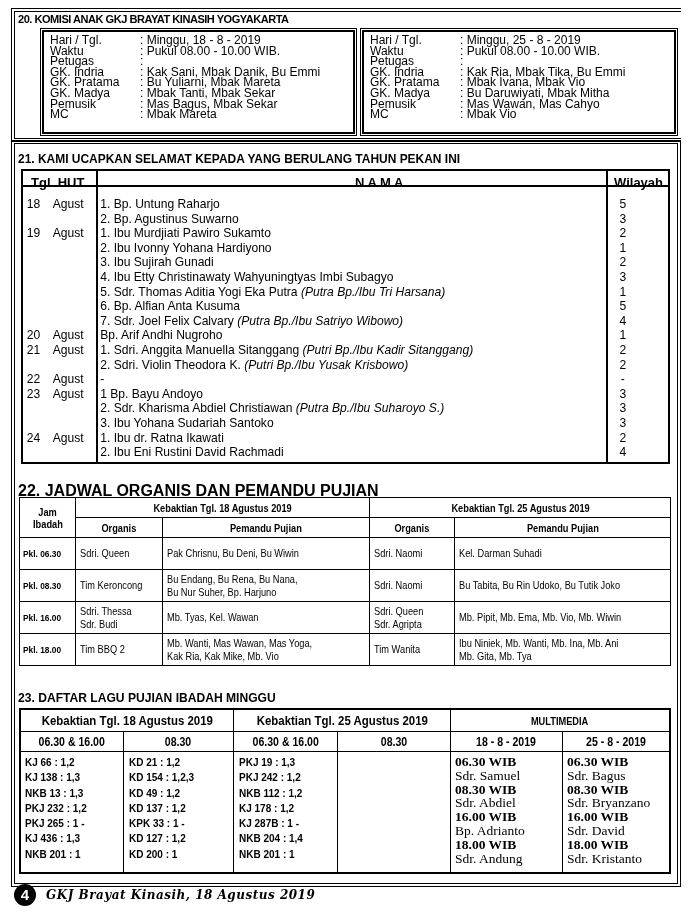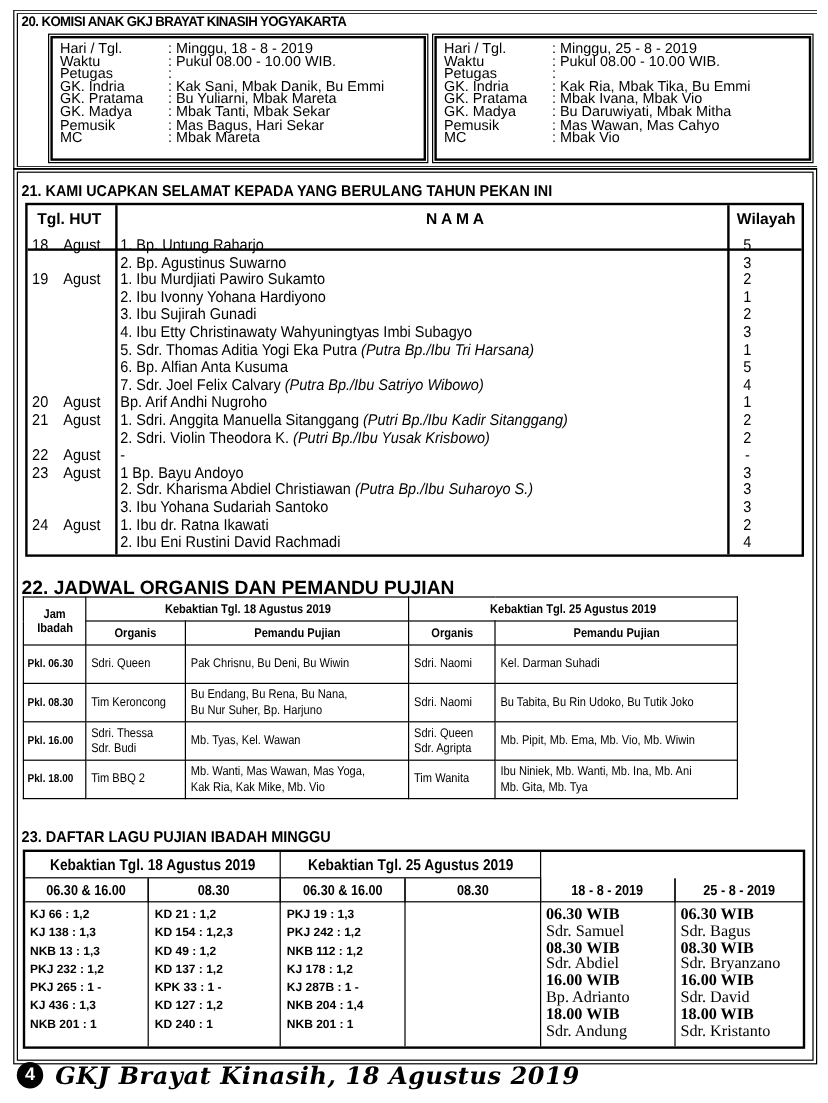--- a/index.html
+++ b/index.html
@@ -24,54 +24,54 @@
   .kv .v { flex: 1; }
 
   
   .sec-title { position: absolute; left: 18px; font-weight: bold; }
   .s21-title { top: 151px; font-size: 13px; transform: scaleX(0.92); transform-origin: left; }
   .s22-title { top: 482px; font-size: 16px; letter-spacing: 0px; }
   .s23-title { top: 690px; font-size: 13px; transform: scaleX(0.93); transform-origin: left; }
 
   
   .t21 { position: absolute; left: 21px; top: 169px; width: 649px; height: 295px; border: 2px solid #000; }
-  .t21 .hdr { position: absolute; top: 0; left: 0; right: 0; height: 38px; border-bottom: 2px solid #000; font-weight: bold; font-size: 13px; }
+  .t21 .hdr { position: absolute; top: 0; left: 0; right: 0; height: 16px; border-bottom: 2px solid #000; font-weight: bold; font-size: 13px; }
   .t21 .col-a { position: absolute; left: 0; top: 0; bottom: 0; width: 75px; border-right: 2px solid #000; }
   .t21 .col-c { position: absolute; right: 0; top: 0; bottom: 0; width: 62px; border-left: 2px solid #000; }
   .t21 .hdr span { position: absolute; top: 4px; }
   .t21 .rows { position: absolute; top: 26px; left: 0; right: 0; }
   .t21 .row { height: 14.6px; font-size: 13px; line-height: 14.6px; position: relative; transform: scaleX(0.93); transform-origin: left; }
   .t21 .row .d { position: absolute; left: 4px; width: 20px; }
   .t21 .row .m { position: absolute; left: 32px; }
   .t21 .row .n { position: absolute; left: 83px; white-space: nowrap; }
   .t21 .row .n i { font-style: italic; }
   .t21 .row .w { position: absolute; left: 640px; width: 10px; text-align: center; }
 
   
-  .t22 { position: absolute; left: 19px; top: 497px; width: 596px; border-collapse: collapse; }
+  .t22 { position: absolute; left: 19px; top: 497px; width: 652px; border-collapse: collapse; }
   .t22 td, .t22 th { border: 1px solid #000; font-size: 10.5px; padding: 0 4px; transform-origin: left; }
   .t22 th { font-weight: bold; font-size: 10.5px; height: 20px; }
   .t22 td { height: 32px; vertical-align: middle; line-height: 13px; }
   .t22 td.jam { font-weight: bold; font-size: 9.5px; white-space: nowrap; padding: 0 3px; }
   .narrow { display: inline-block; transform: scaleX(0.88); transform-origin: left; white-space: nowrap; }
   .narrowc { display: inline-block; transform: scaleX(0.88); white-space: nowrap; }
 
   
   .t23 { position: absolute; left: 19px; top: 708px; width: 652px; height: 166px; border: 2px solid #000; }
   .t23 .cell { position: absolute; border-right: 1px solid #000; border-bottom: 1px solid #000; text-align: center; font-weight: bold; }
   .t23 .h1 { top: 0; height: 22px; font-size: 13px; line-height: 22px; }
   .t23 .h2 { top: 22px; height: 20px; font-size: 12px; line-height: 20px; }
   .t23 .songs { position: absolute; top: 45px; font-size: 10px; font-weight: bold; line-height: 15.3px; }
   .t23 .vline { position: absolute; top: 22px; bottom: 0; border-left: 1px solid #000; }
   .mm-col { position: absolute; top: 45px; font-size: 13.5px; line-height: 13.8px; font-family: Liberation Serif, serif; }
   .mm-col .time { font-weight: bold; }
 
   .footer { position: absolute; left: 14px; top: 884px; display: flex; align-items: center; }
   .pgnum { width: 22px; height: 22px; border-radius: 50%; background: #000; color: #fff; font-weight: bold; font-size: 15px; text-align: center; line-height: 22px; }
-  .footer-text { margin-left: 10px; font-family: "DejaVu Serif", serif; font-style: italic; font-weight: bold; font-size: 20px; letter-spacing: 0.5px; }
+  .footer-text { margin-left: 10px; font-family: "DejaVu Serif", serif; font-style: italic; font-weight: bold; font-size: 12px; letter-spacing: 0.5px; }
 </style>
 </head>
 <body>
 
 <div class="frame f20"></div>
 <div class="frame fmain"></div>
 
 <div class="s20-title">20. KOMISI ANAK GKJ BRAYAT KINASIH YOGYAKARTA</div>
 <div class="s20-box left" id="s20left">
     <div class="kv">
@@ -93,21 +93,21 @@
     <div class="kv">
       <span class="k">GK. Pratama</span>
       <span class="v">: Bu Yuliarni, Mbak Mareta</span>
     </div>
     <div class="kv">
       <span class="k">GK. Madya</span>
       <span class="v">: Mbak Tanti, Mbak Sekar</span>
     </div>
     <div class="kv">
       <span class="k">Pemusik</span>
-      <span class="v">: Mas Bagus, Hari Sekar</span>
+      <span class="v">: Mas Bagus, Mbak Sekar</span>
     </div>
     <div class="kv">
       <span class="k">MC</span>
       <span class="v">: Mbak Mareta</span>
     </div>
   </div>
 <div class="s20-box right" id="s20right">
     <div class="kv">
       <span class="k">Hari / Tgl.</span>
       <span class="v">: Minggu, 25 - 8 - 2019</span>
@@ -314,20 +314,21 @@
         <td><span class="narrow">Tim Wanita</span></td>
         <td><span class="narrow">Ibu Niniek, Mb. Wanti, Mb. Ina, Mb. Ani</span><br><span class="narrow">Mb. Gita, Mb. Tya</span></td>
       </tr>
     </tbody>
 </table>
 
 <div class="sec-title s23-title">23. DAFTAR LAGU PUJIAN IBADAH MINGGU</div>
 <div class="t23" id="t23">
   <div class="cell h1" style="left:0;width:213px;"><span class="narrowc">Kebaktian Tgl. 18 Agustus 2019</span></div>
   <div class="cell h1" style="left:213px;width:217px;"><span class="narrowc">Kebaktian Tgl. 25 Agustus 2019</span></div>
+  <div class="cell h1" style="left:430px;width:218px;border-right:none;font-size:10.5px;"><span class="narrowc">MULTIMEDIA</span></div>
   <div class="cell h2" style="left:0;width:103px;"><span class="narrowc">06.30 &amp; 16.00</span></div>
   <div class="cell h2" style="left:103px;width:110px;"><span class="narrowc">08.30</span></div>
   <div class="cell h2" style="left:213px;width:104px;"><span class="narrowc">06.30 &amp; 16.00</span></div>
   <div class="cell h2" style="left:317px;width:113px;"><span class="narrowc">08.30</span></div>
   <div class="cell h2" style="left:430px;width:112px;"><span class="narrowc">18 - 8 - 2019</span></div>
   <div class="cell h2" style="left:542px;width:106px;border-right:none;"><span class="narrowc">25 - 8 - 2019</span></div>
   <div class="vline" style="left:102px;"></div>
   <div class="vline" style="left:212px;"></div>
   <div class="vline" style="left:316px;"></div>
   <div class="vline" style="left:429px;"></div>
@@ -341,21 +342,21 @@
       <div>KJ 436 : 1,3</div>
       <div>NKB 201 : 1</div>
     </div>
     <div class="songs" style="left: 108px;">
       <div>KD 21 : 1,2</div>
       <div>KD 154 : 1,2,3</div>
       <div>KD 49 : 1,2</div>
       <div>KD 137 : 1,2</div>
       <div>KPK 33 : 1 -</div>
       <div>KD 127 : 1,2</div>
-      <div>KD 240 : 1</div>
+      <div>KD 200 : 1</div>
     </div>
     <div class="songs" style="left: 218px;">
       <div>PKJ 19 : 1,3</div>
       <div>PKJ 242 : 1,2</div>
       <div>NKB 112 : 1,2</div>
       <div>KJ 178 : 1,2</div>
       <div>KJ 287B : 1 -</div>
       <div>NKB 204 : 1,4</div>
       <div>NKB 201 : 1</div>
     </div>

